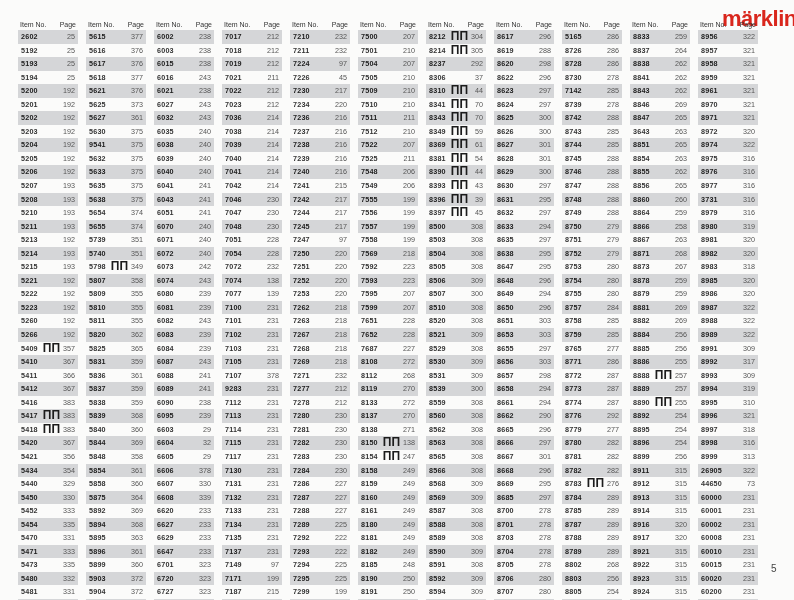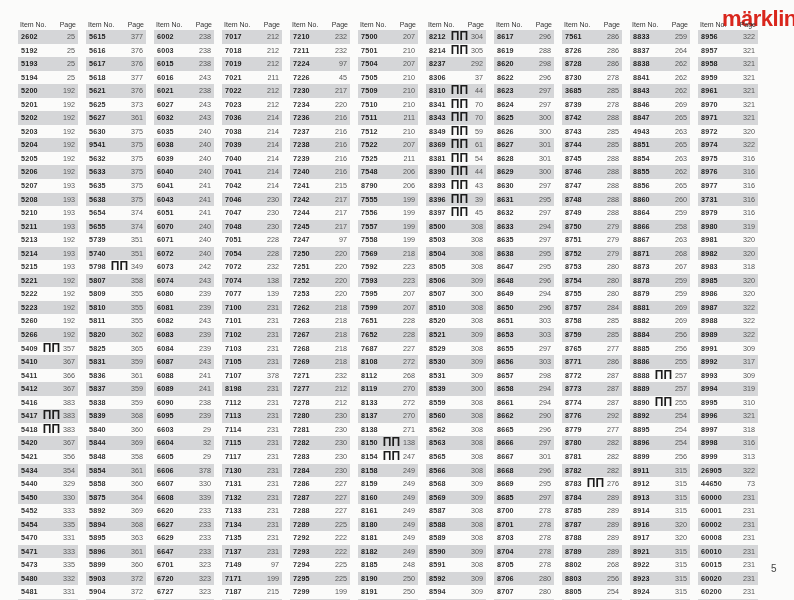--- a/index.html
+++ b/index.html
@@ -661,21 +661,21 @@
       </div>
       <div class="row shade">
         <span class="item">7105</span>
         <span class="pg">231</span>
       </div>
       <div class="row">
         <span class="item">7107</span>
         <span class="pg">378</span>
       </div>
       <div class="row shade">
-        <span class="item">8198</span>
+        <span class="item">9283</span>
         <span class="pg">231</span>
       </div>
       <div class="row">
         <span class="item">7112</span>
         <span class="pg">231</span>
       </div>
       <div class="row shade">
         <span class="item">7113</span>
         <span class="pg">231</span>
       </div>
@@ -957,21 +957,21 @@
       </div>
       <div class="row">
         <span class="item">7525</span>
         <span class="pg">211</span>
       </div>
       <div class="row shade">
         <span class="item">7548</span>
         <span class="pg">206</span>
       </div>
       <div class="row">
-        <span class="item">8790</span>
+        <span class="item">7549</span>
         <span class="pg">206</span>
       </div>
       <div class="row shade">
         <span class="item">7555</span>
         <span class="pg">199</span>
       </div>
       <div class="row">
         <span class="item">7556</span>
         <span class="pg">199</span>
       </div>
@@ -1461,37 +1461,37 @@
         <span class="item">8708</span>
         <span class="pg">280</span>
       </div>
     </div>
     <div class="col" style="left: 562px;">
       <div class="hdr">
         <span>Item No.</span>
         <span>Page</span>
       </div>
       <div class="row shade">
-        <span class="item">7561</span>
+        <span class="item">5165</span>
         <span class="pg">286</span>
       </div>
       <div class="row">
         <span class="item">8726</span>
         <span class="pg">286</span>
       </div>
       <div class="row shade">
         <span class="item">8728</span>
         <span class="pg">286</span>
       </div>
       <div class="row">
         <span class="item">8730</span>
         <span class="pg">278</span>
       </div>
       <div class="row shade">
-        <span class="item">3685</span>
+        <span class="item">7142</span>
         <span class="pg">285</span>
       </div>
       <div class="row">
         <span class="item">8739</span>
         <span class="pg">278</span>
       </div>
       <div class="row shade">
         <span class="item">8742</span>
         <span class="pg">288</span>
       </div>
@@ -1668,21 +1668,21 @@
       </div>
       <div class="row">
         <span class="item">8846</span>
         <span class="pg">269</span>
       </div>
       <div class="row shade">
         <span class="item">8847</span>
         <span class="pg">265</span>
       </div>
       <div class="row">
-        <span class="item">4943</span>
+        <span class="item">3643</span>
         <span class="pg">263</span>
       </div>
       <div class="row shade">
         <span class="item">8851</span>
         <span class="pg">265</span>
       </div>
       <div class="row">
         <span class="item">8854</span>
         <span class="pg">263</span>
       </div>

